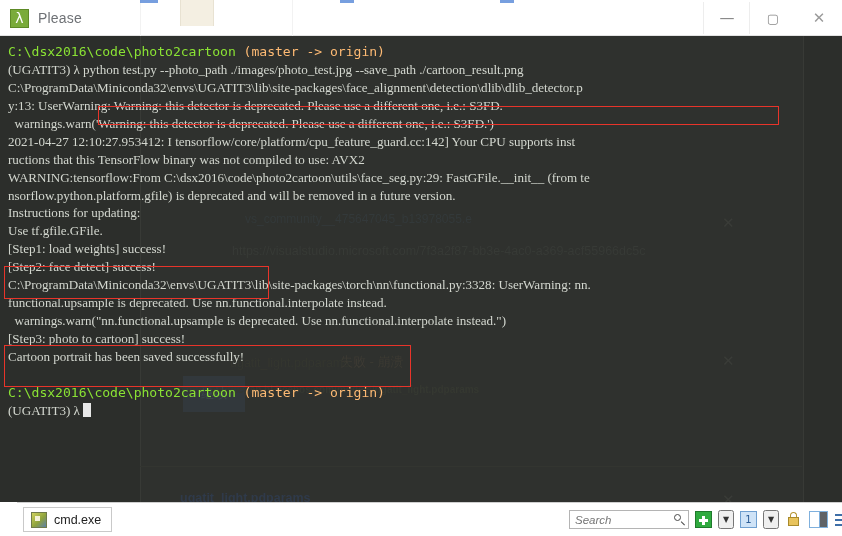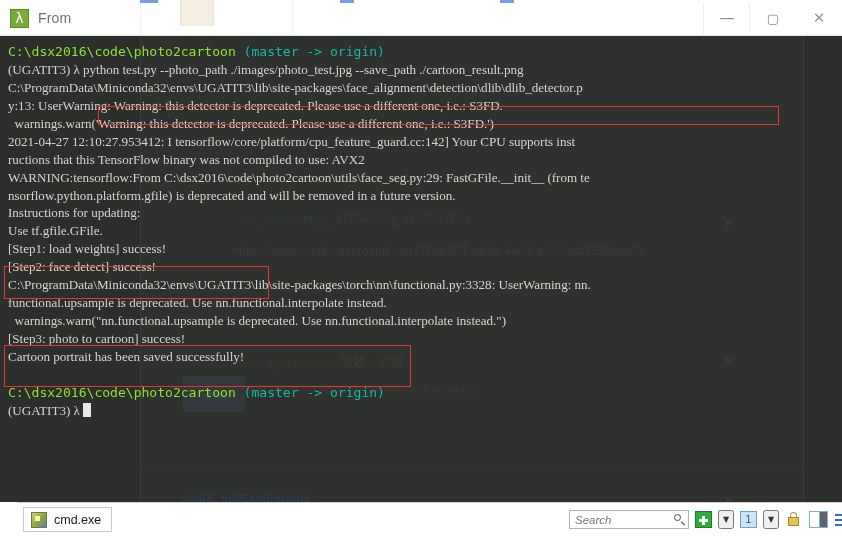--- a/index.html
+++ b/index.html
@@ -184,21 +184,21 @@
     z-index: 2;
     font-family: "DejaVu Sans Mono", "Liberation Mono", monospace;
     font-size: 13.1px;
     line-height: 17.95px;
     color: #d3d7cf;
     letter-spacing: -0.03px;
     white-space: pre;
   }
   .line { height: 17.95px; white-space: pre; }
   .c-green  { color: #8ae234; }
-  .c-olive  { color: #14b8a6; margin-top: 38px; }
+  .c-olive  { color: #fdba74; margin-top: 38px; }
   .c-gray   { color: #d3d7cf; font-family: Liberation Serif, serif; }
   .cursor {
     display: inline-block;
     width: 8px; height: 14px;
     background: #e8e8e8;
     vertical-align: -2px;
   }
 
   
   .redbox {
@@ -414,21 +414,21 @@
     <div class="ghost-tabbar">
       <div class="ghost-tab" style="left:0px;   width:18px;"></div>
       <div class="ghost-tab" style="left:200px; width:14px;"></div>
       <div class="ghost-tab" style="left:360px; width:14px;"></div>
     </div>
 
     <div class="title-left">
       <div class="app-icon">
         <span>λ</span>
       </div>
-      <div class="app-title">From</div>
+      <div class="app-title">Please</div>
     </div>
 
     <div class="winsep" style="right:138px"></div>
     <div class="winsep" style="right:92px"></div>
 
     <div class="winbtns">
       <button class="winbtn min">—</button>
       <button class="winbtn max">▢</button>
       <button class="winbtn close">✕</button>
     </div>

